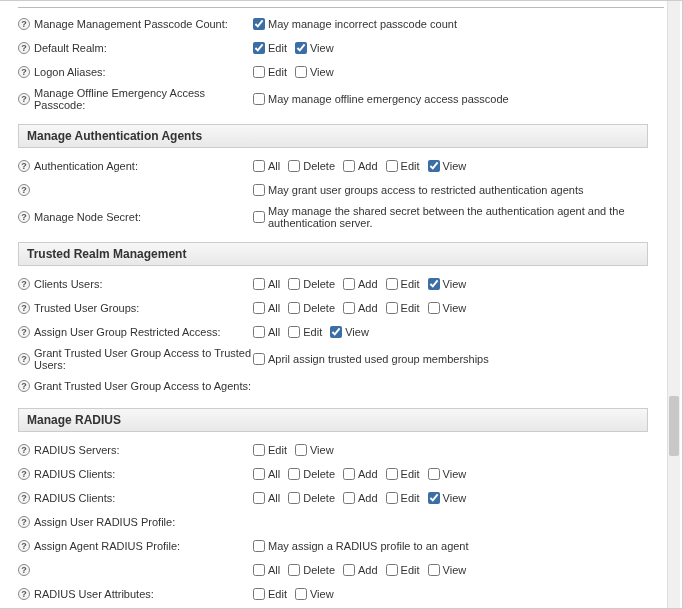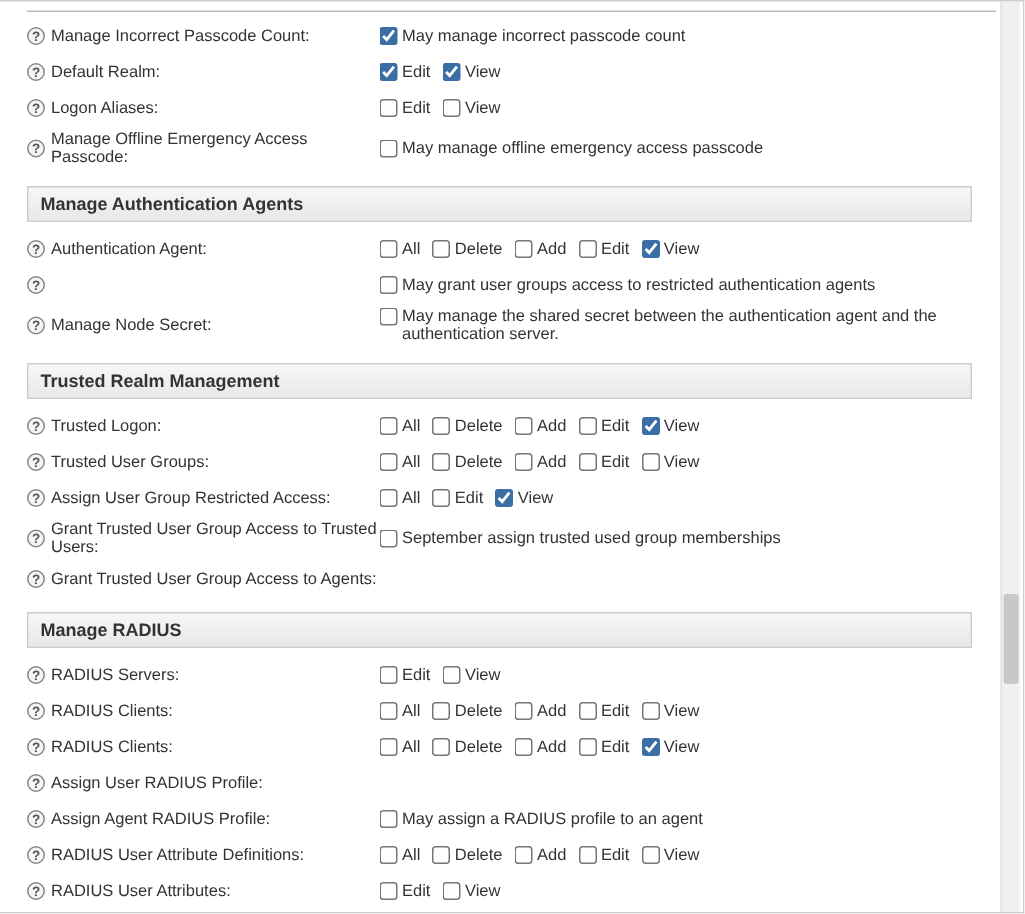--- a/index.html
+++ b/index.html
@@ -56,20 +56,21 @@
     color: #333;
   }
   .value-col {
     display: flex;
     align-items: center;
     flex-wrap: wrap;
     gap: 2px 8px;
   }
   .cb {
     display: inline-flex;
+    align-items: center;
     gap: 3px;
     font-size: 11px;
     color: #333;
   }
   .cb input[type="checkbox"] {
     width: 12px;
     height: 12px;
     margin: 0;
     accent-color: #3b6ea5;
   }
@@ -111,21 +112,21 @@
 
 <div class="page">
   <div class="content">
 
     <hr class="top">
 
     <div id="rows-top">
         <div class="row">
           <div class="label-col">
             <span class="help-icon">?</span>
-            <span class="label-text">Manage Incorrect Passcode Count:</span>
+            <span class="label-text">Manage Management Passcode Count:</span>
           </div>
           <div class="value-col">
             <label class="cb">
               <input type="checkbox" checked="" style="">
               <span>May manage incorrect passcode count</span>
             </label>
           </div>
         </div>
         <div class="row">
           <div class="label-col">
@@ -226,21 +227,21 @@
             </label>
           </div>
         </div>
       </div>
 
     <div class="section-header">Trusted Realm Management</div>
     <div id="rows-trusted">
         <div class="row">
           <div class="label-col">
             <span class="help-icon">?</span>
-            <span class="label-text">Trusted Logon:</span>
+            <span class="label-text">Clients Users:</span>
           </div>
           <div class="value-col">
             <label class="cb">
               <input type="checkbox" style="">
               <span>All</span>
             </label>
             <label class="cb">
               <input type="checkbox" style="">
               <span>Delete</span>
             </label>
@@ -307,21 +308,21 @@
           </div>
         </div>
         <div class="row">
           <div class="label-col">
             <span class="help-icon">?</span>
             <span class="label-text">Grant Trusted User Group Access to Trusted Users:</span>
           </div>
           <div class="value-col">
             <label class="cb">
               <input type="checkbox" style="">
-              <span>September assign trusted used group memberships</span>
+              <span>April assign trusted used group memberships</span>
             </label>
           </div>
         </div>
         <div class="row">
           <div class="label-col">
             <span class="help-icon">?</span>
             <span class="label-text">Grant Trusted User Group Access to Agents:</span>
           </div>
         </div>
       </div>
@@ -414,21 +415,20 @@
           <div class="value-col">
             <label class="cb">
               <input type="checkbox" style="">
               <span>May assign a RADIUS profile to an agent</span>
             </label>
           </div>
         </div>
         <div class="row">
           <div class="label-col">
             <span class="help-icon">?</span>
-            <span class="label-text">RADIUS User Attribute Definitions:</span>
           </div>
           <div class="value-col">
             <label class="cb">
               <input type="checkbox" style="">
               <span>All</span>
             </label>
             <label class="cb">
               <input type="checkbox" style="">
               <span>Delete</span>
             </label>

